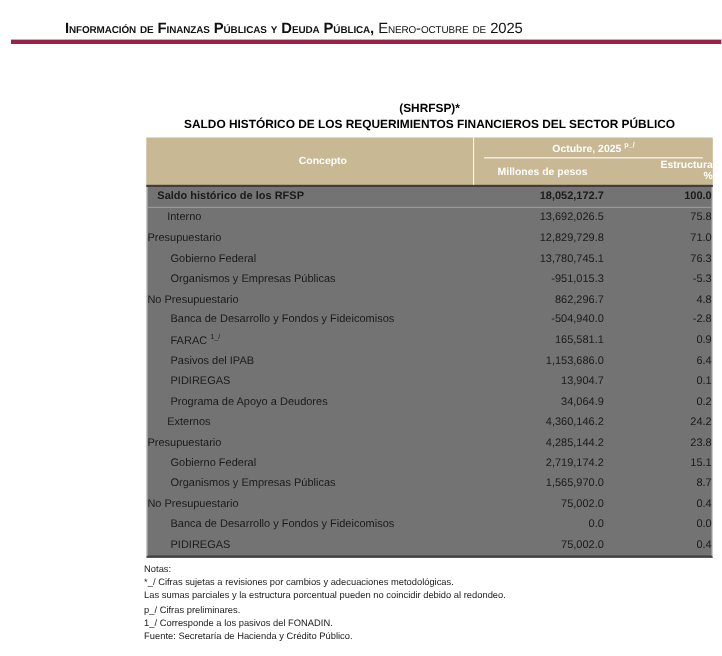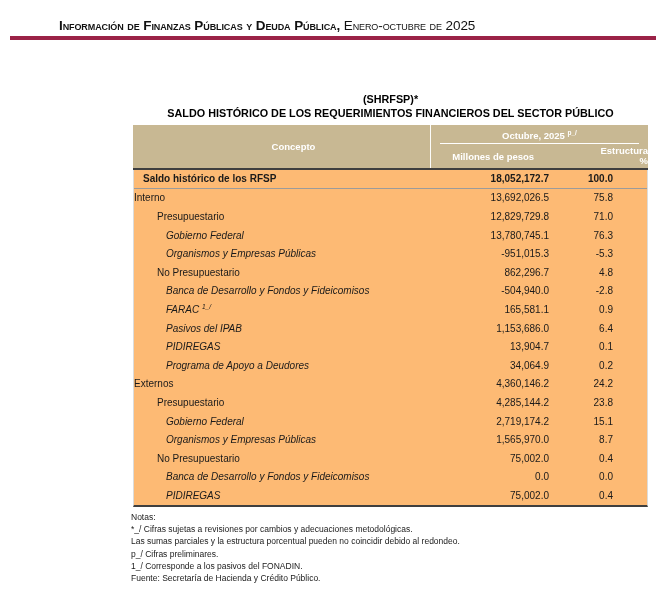--- a/index.html
+++ b/index.html
@@ -69,36 +69,36 @@
     font-size: 9.5px;
     border-bottom: 1px solid #ffffff;
     padding-bottom: 2px;
   }
   .period-cell sup { font-size: 6.5px; font-weight: 700; }
   .subcols { flex: 1; display: flex; align-items: center; }
   .mill-head { width: 125px; text-align: center; font-size: 9.5px; }
   .estr-head { width: 93px; text-align: right; font-size: 9.5px; line-height: 10.5px; }
 
   .tbody {
-    background: #fdba74;
+    background: #737373;
     border-left: 1px solid #dcdcda;
     border-right: 1px solid #dcdcda;
     border-bottom: 2px solid #3f3f3f;
     font-size: 10px;
   }
   .trow { display: flex; height: 18.6px; align-items: center; }
   .trow.total { font-weight: 700; border-bottom: 1px solid #9b9b9b; }
   .cell-label { flex: 1; white-space: nowrap; }
   .cell-label sup { font-size: 6.5px; }
   .ind0 .cell-label { padding-left: 9px; }
-  .ind1 .cell-label { }
-  .ind2 .cell-label { padding-left: 23px; }
-  .ind3 .cell-label { padding-left: 32px; font-style: italic; }
+  .ind1 .cell-label { padding-left: 18px; }
+  .ind2 .cell-label { }
+  .ind3 .cell-label { padding-left: 21px; }
   .cell-mill { width: 125px; text-align: right; padding-right: 5px; }
-  .cell-estr { width: 93px; text-align: right; padding-right: 34px; }
+  .cell-estr { width: 93px; text-align: right; }
 
   
   .notes {
     position: absolute;
     left: 131px; top: 511px;
     font-size: 8.5px;
     line-height: 12.2px;
     color: #1a1a1a;
   }
 </style>

